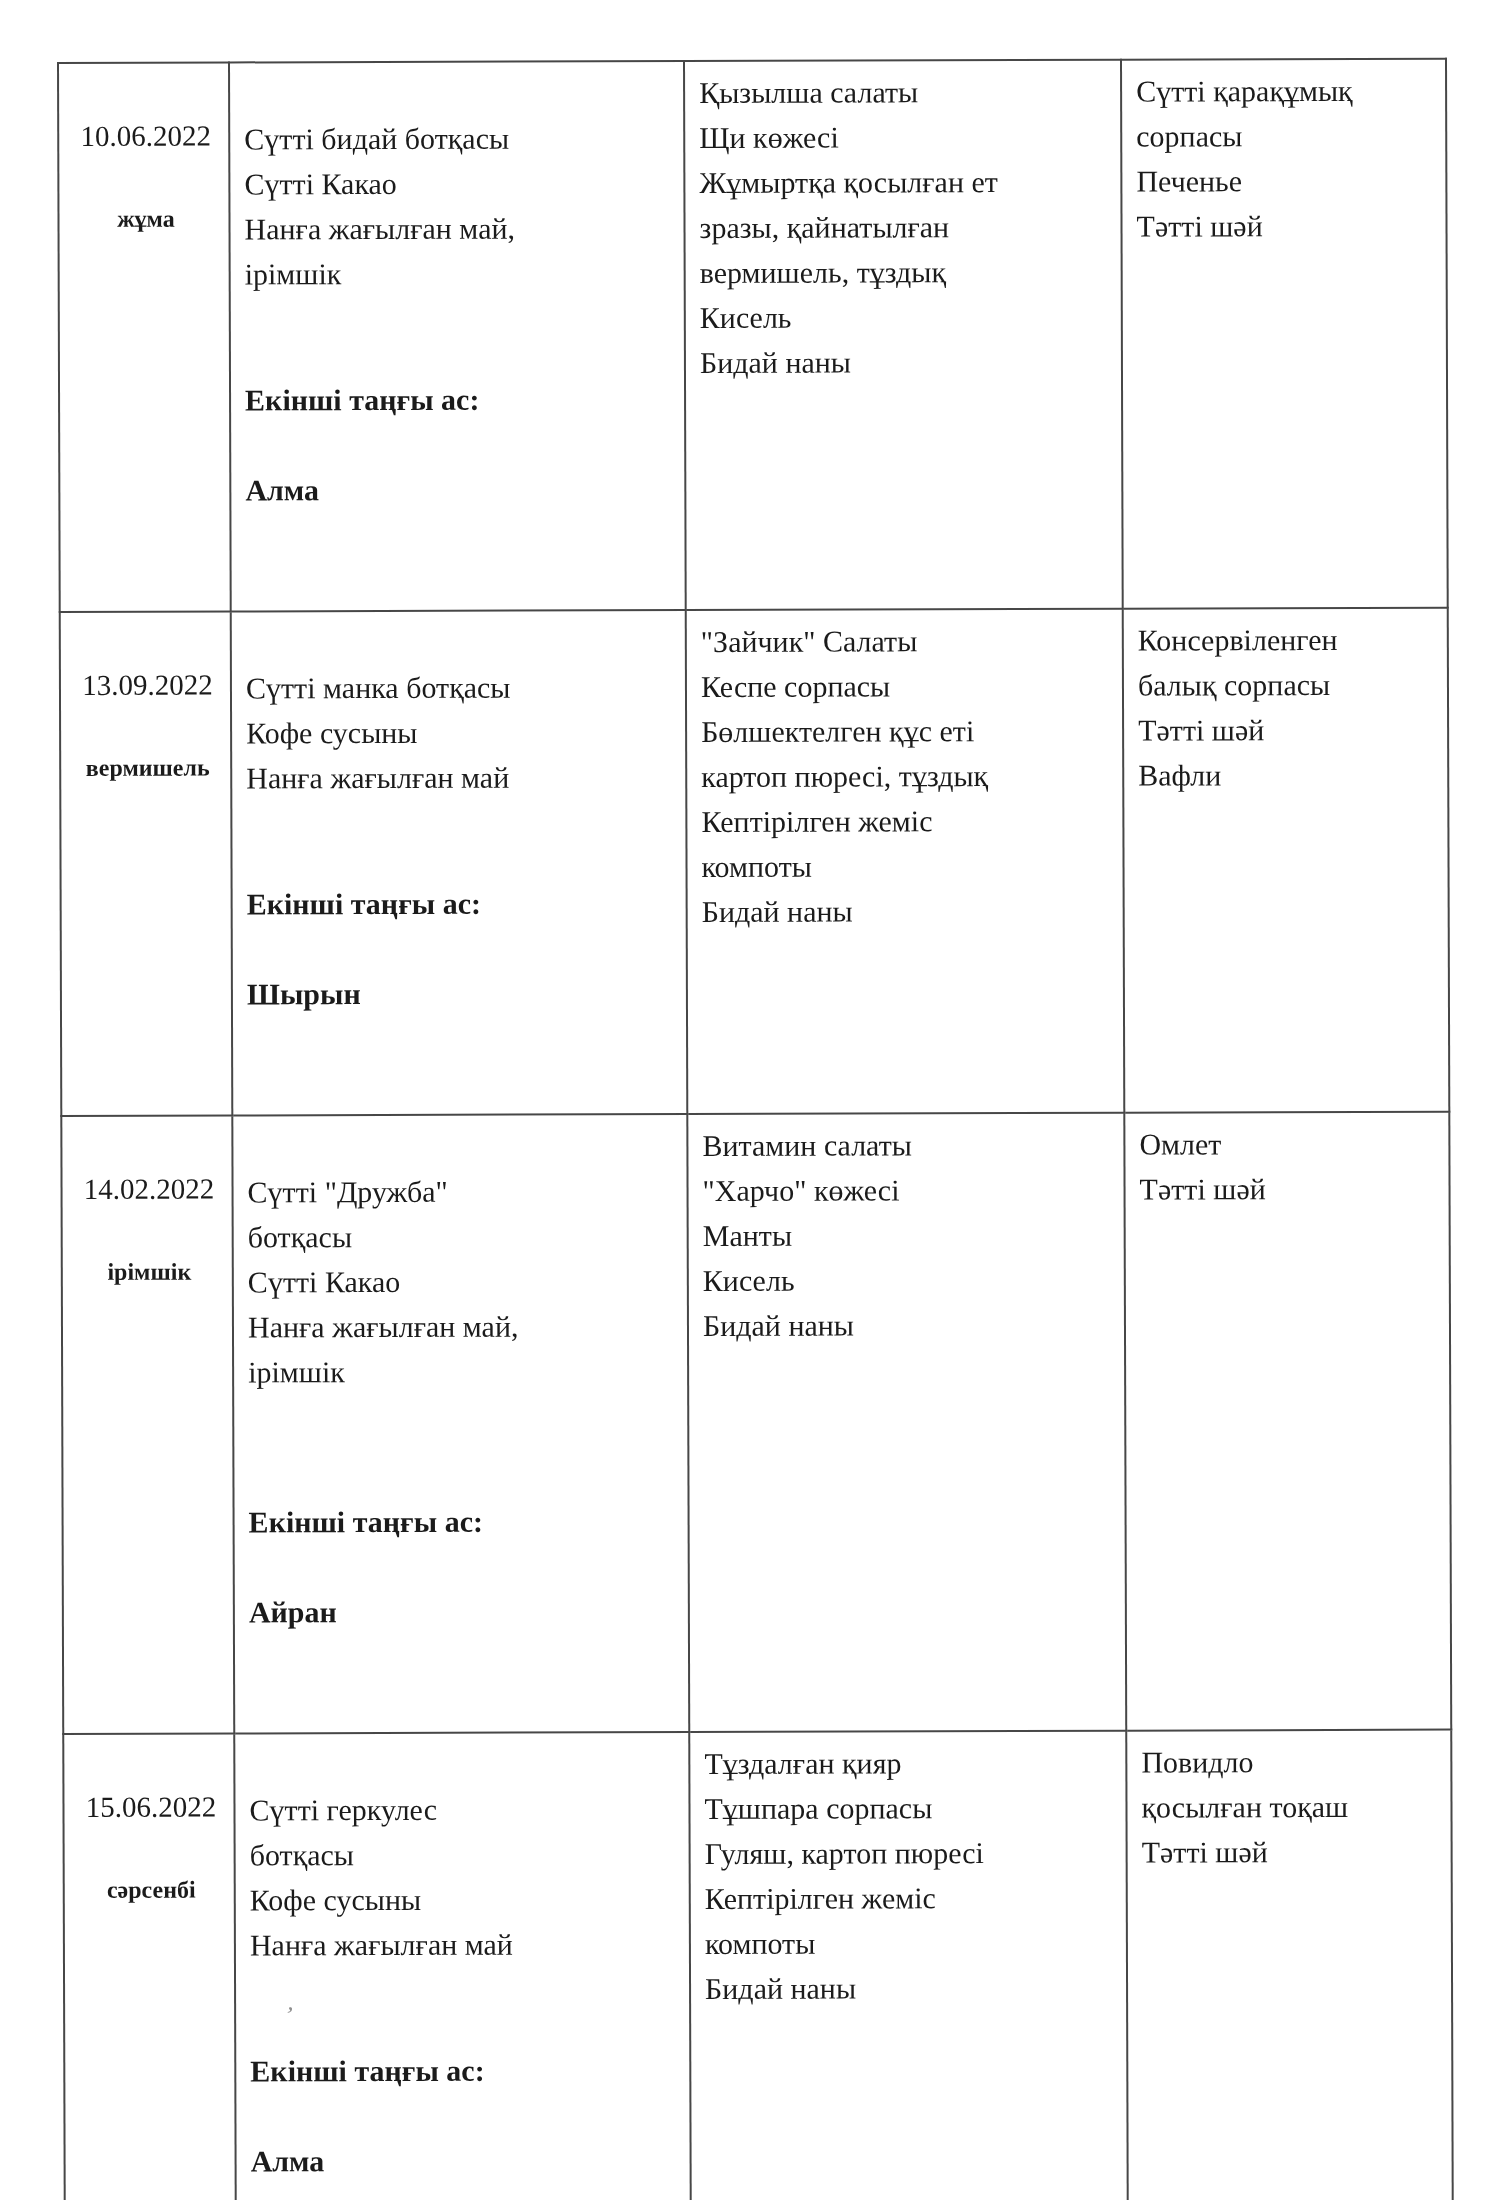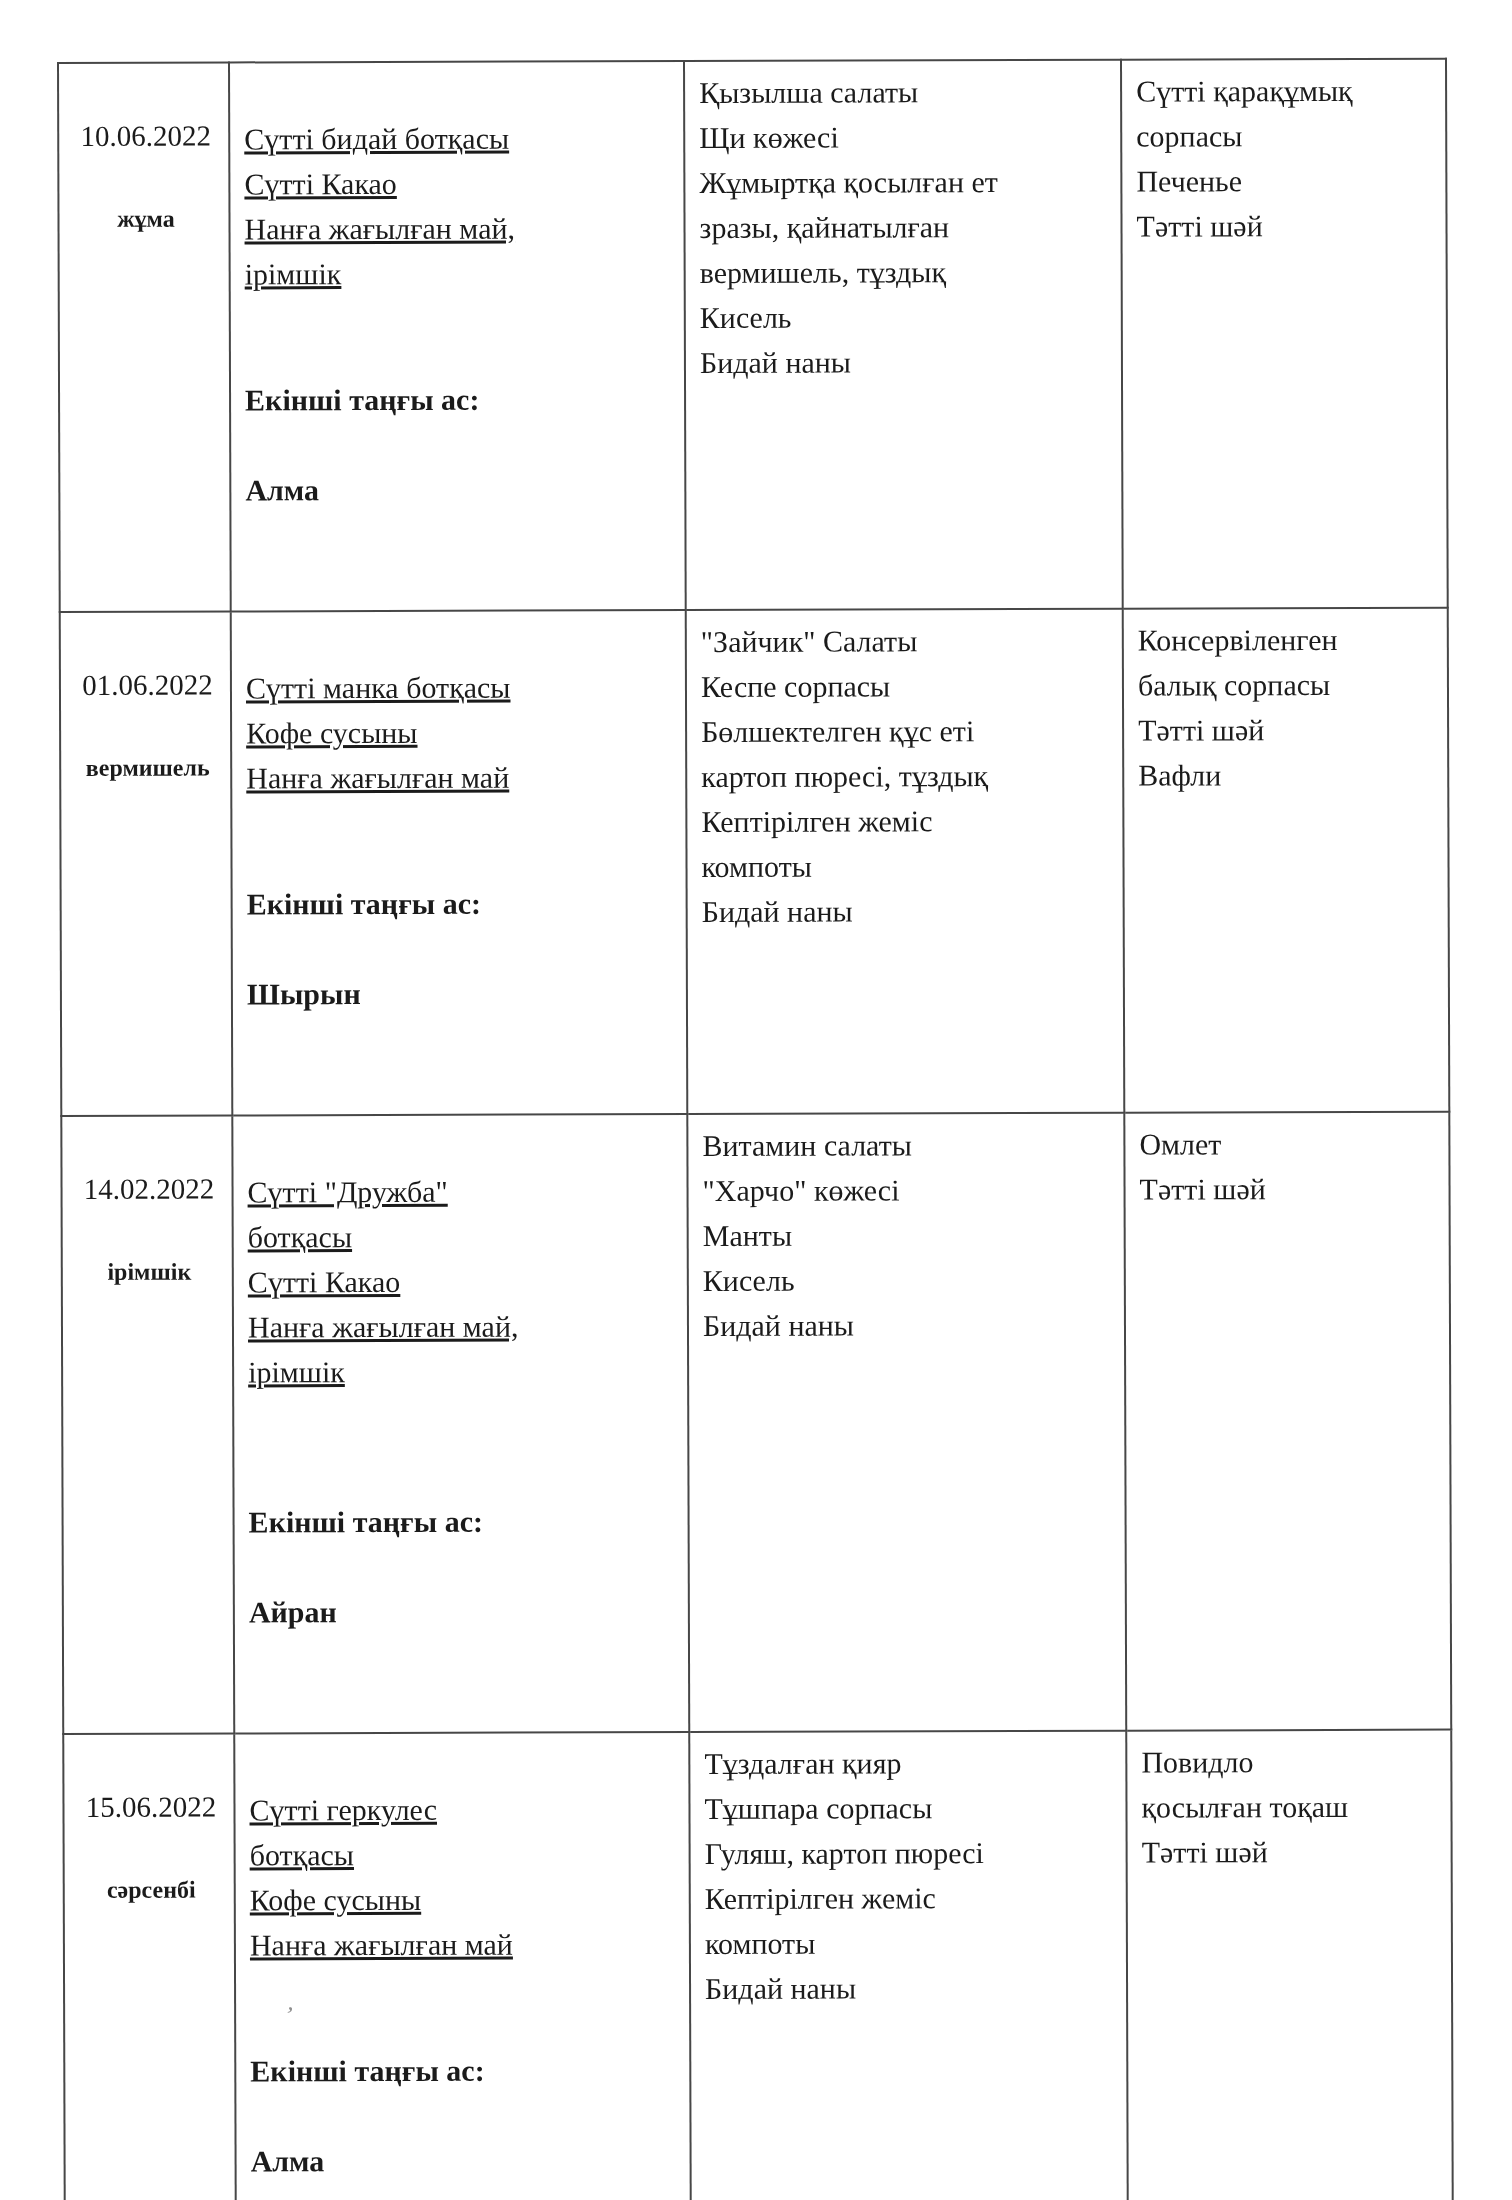--- a/index.html
+++ b/index.html
@@ -48,21 +48,21 @@
     font-size: 29px;
     line-height: 38px;
     display: block;
   }
   .day-label {
     font-weight: bold;
     font-size: 24px;
     line-height: 38px;
     display: block;
   }
-  .bf-main { white-space: pre-line; text-decoration: underline; }
+  .bf-main { white-space: pre-line; }
   .second-block { margin-top: 36px; }
   .second-label, .second-value {
     display: block;
     font-weight: bold;
     line-height: 45px;
   }
   tr.r1 td { height: 337px; }
   tr.r2 td { height: 302px; }
   tr.r3 td { height: 388px; }
   tr.r4 td { height: 347px; }
@@ -112,21 +112,21 @@
 Кисель
 Бидай наны</td>
         <td>Сүтті қарақұмық
 сорпасы
 Печенье
 Тәтті шәй</td>
       </tr>
 
       <tr class="r2">
         <td class="date-cell">
-          <span class="date-label">01.06.2022</span>
+          <span class="date-label">13.09.2022</span>
           <span class="day-label">вермишель</span>
         </td>
         <td>
           <span class="bf-main">Сүтті манка ботқасы
 Кофе сусыны
 Нанға жағылған май</span>
           <span class="second-block" style="display:block">
             <span class="second-label">Екінші таңғы ас:</span>
             <span class="second-value">Шырын</span>
           </span>

